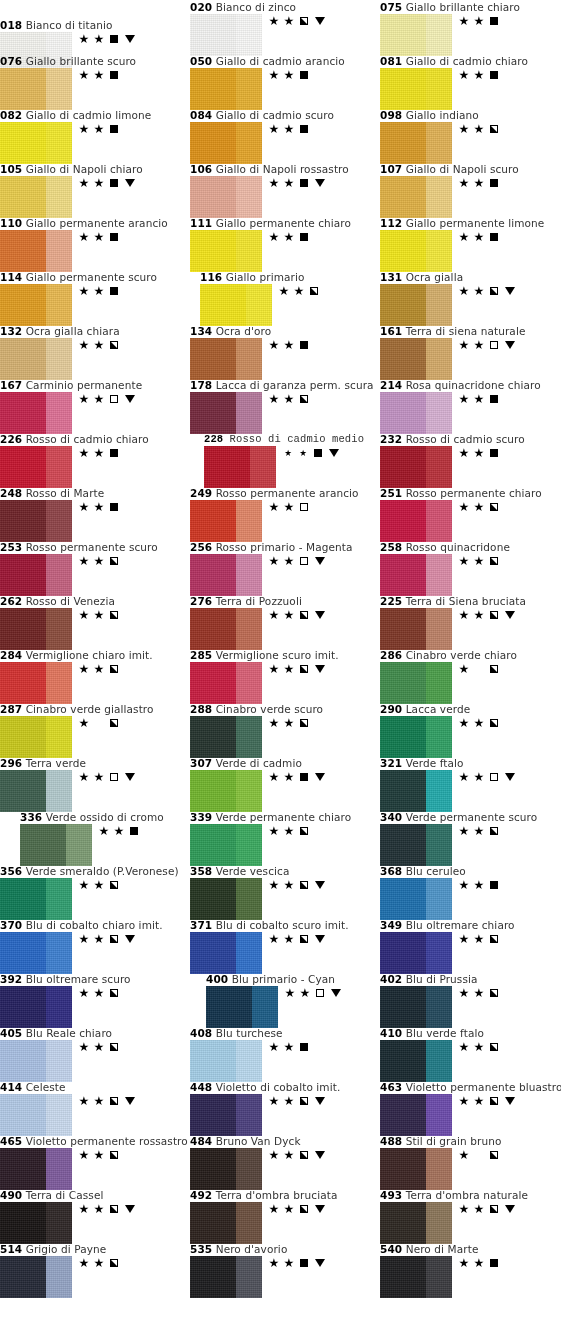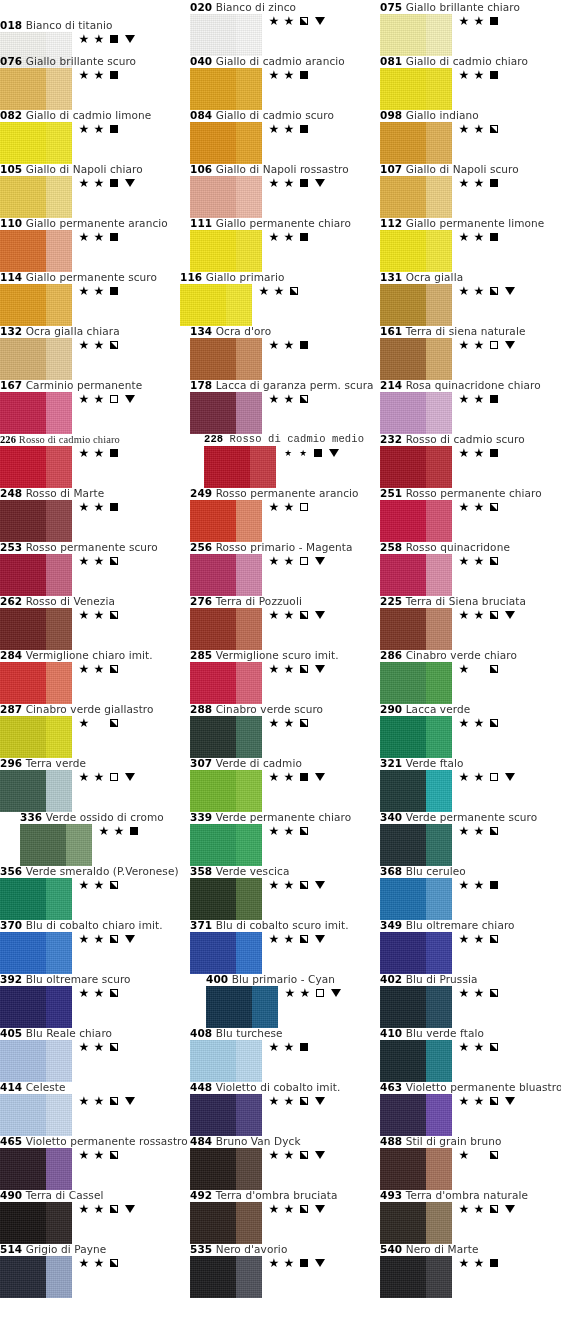--- a/index.html
+++ b/index.html
@@ -101,21 +101,21 @@
           <div class="tex"></div>
         </div>
         <div class="marks">
           <span class="mk star">★</span>
           <span class="mk star">★</span>
           <span class="mk sq-full"></span>
         </div>
       </div>
     </div>
     <div class="swatch-cell" style="left: 190px; top: 55px;">
-      <div class="cell-title"><span class="cell-code">040</span> <span class="cell-name">Giallo di cadmio arancio</span></div>
+      <div class="cell-title"><span class="cell-code">050</span> <span class="cell-name">Giallo di cadmio arancio</span></div>
       <div class="cell-body">
         <div class="chip">
           <div class="mass" style="background: rgb(223, 162, 28);"></div>
           <div class="tint" style="background: rgb(229, 176, 48);"></div>
           <div class="tex"></div>
         </div>
         <div class="marks">
           <span class="mk star">★</span>
           <span class="mk star">★</span>
           <span class="mk sq-full"></span>
@@ -285,21 +285,21 @@
           <div class="tint" style="background: rgb(232, 184, 79);"></div>
           <div class="tex"></div>
         </div>
         <div class="marks">
           <span class="mk star">★</span>
           <span class="mk star">★</span>
           <span class="mk sq-full"></span>
         </div>
       </div>
     </div>
-    <div class="swatch-cell" style="left: 180px; top: 271px;">
+    <div class="swatch-cell" style="left: 200px; top: 271px;">
       <div class="cell-title"><span class="cell-code">116</span> <span class="cell-name">Giallo primario</span></div>
       <div class="cell-body">
         <div class="chip">
           <div class="mass" style="background: rgb(240, 228, 24);"></div>
           <div class="tint" style="background: rgb(242, 233, 46);"></div>
           <div class="tex"></div>
         </div>
         <div class="marks">
           <span class="mk star">★</span>
           <span class="mk star">★</span>
@@ -420,21 +420,21 @@
           <div class="tint" style="background: rgb(214, 176, 210);"></div>
           <div class="tex"></div>
         </div>
         <div class="marks">
           <span class="mk star">★</span>
           <span class="mk star">★</span>
           <span class="mk sq-full"></span>
         </div>
       </div>
     </div>
-    <div class="swatch-cell" style="left: 0px; top: 433px; font-family: Liberation Serif, serif;">
+    <div class="swatch-cell" style="left: 0px; top: 433px;">
       <div class="cell-title"><span class="cell-code">226</span> <span class="cell-name">Rosso di cadmio chiaro</span></div>
       <div class="cell-body">
         <div class="chip">
           <div class="mass" style="background: rgb(197, 20, 46);"></div>
           <div class="tint" style="background: rgb(210, 70, 83);"></div>
           <div class="tex"></div>
         </div>
         <div class="marks">
           <span class="mk star">★</span>
           <span class="mk star">★</span>

